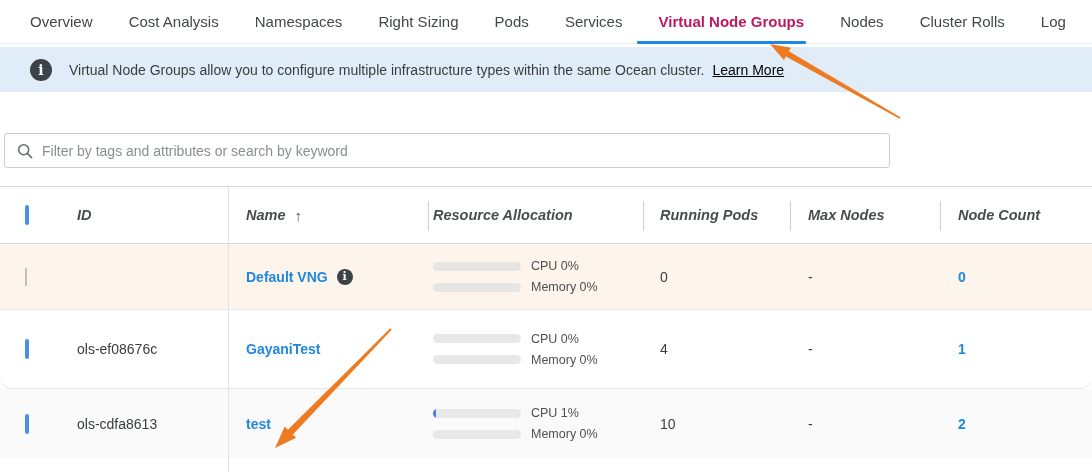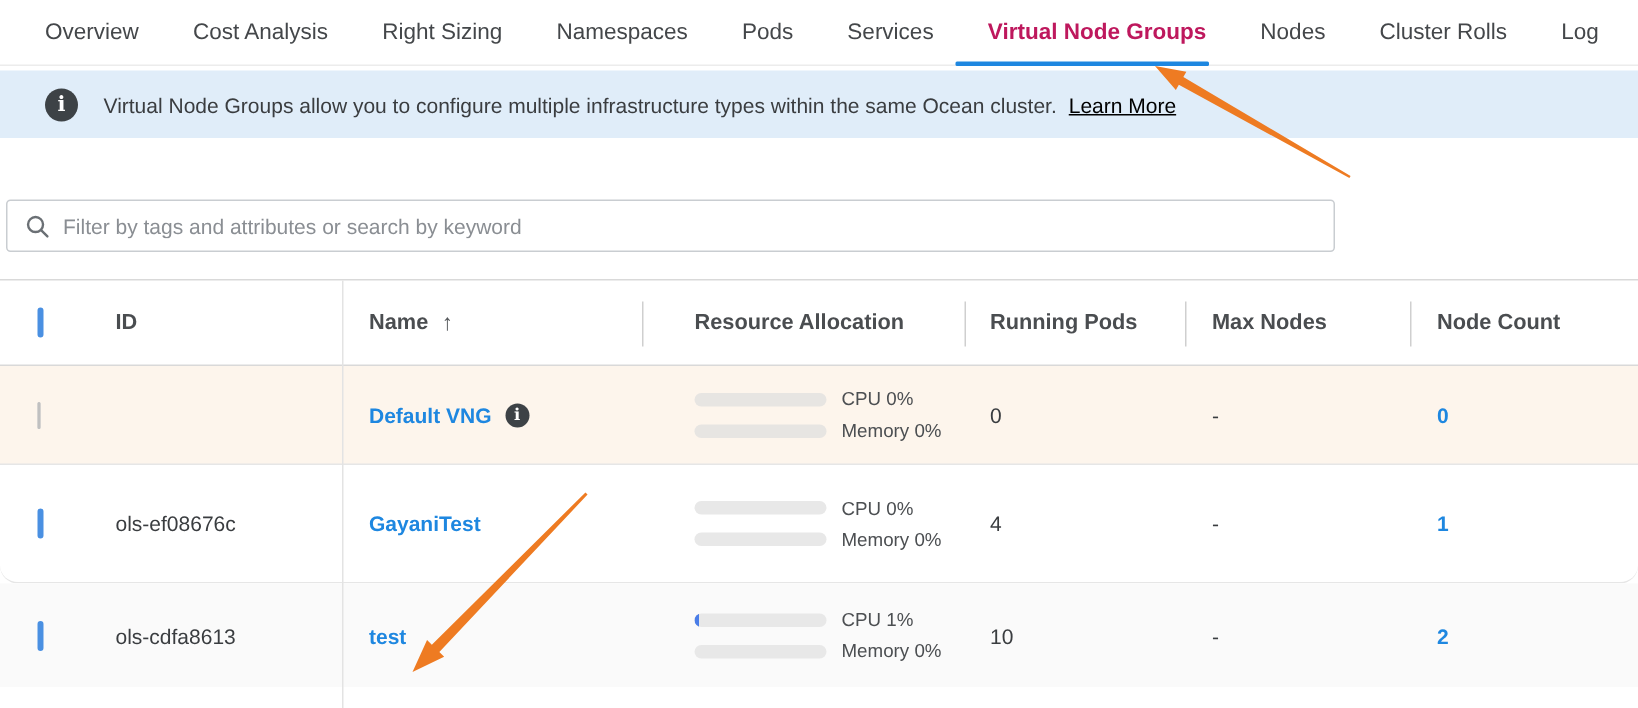--- a/index.html
+++ b/index.html
@@ -51,30 +51,30 @@
     font-family:"Liberation Sans","DejaVu Sans",sans-serif; color:#3a3d40; background:transparent;
   }
   .search input::placeholder { color:#8a8e93; }
 
   
   .table { position:absolute; top:186px; left:0; right:0; bottom:0; border-top:1px solid #d9d9d9; }
   .t-header, .t-row {
     display:grid; grid-template-columns:60px 168px 200px 215px 147px 150px 152px;
     align-items:center;
   }
-  .t-header { height:57px; border-bottom:1px solid #d9d9d9; font-weight:700; font-size:14.5px; color:#4a4d50; }
+  .t-header { height:57px; border-bottom:1px solid #d9d9d9; font-weight:700; font-size:14.5px; color:#4a4d50;font-style:italic; }
   .t-row { border-bottom:1px solid #e6e6e6; font-size:14px; }
   .row-1 { height:66px; background:#fdf5ec; }
   .row-2 { height:79px; background:#ffffff;border-radius:12px; }
   .row-3 { height:69px; background:#fafafa; border-bottom:0; }
 
   .c-check { padding-left:25px; }
   .c-id    { padding-left:17px; }
   .c-name  { padding-left:18px; display:flex; }
-  .c-res   { padding-left:35px; }
+  .c-res   { padding-left:5px; }
   .c-pods  { padding-left:17px; }
   .c-max   { padding-left:18px; }
   .c-count { padding-left:18px; }
 
   .checkbox {
     width:17px; height:17px; border:2px solid #4a90e2; border-radius:3px;
     background:#fff; cursor:pointer;
   }
   .checkbox.disabled {
     width:19px; height:19px; border:1px solid #c0c0c0; background:#d9d9d9; cursor:default;
@@ -104,22 +104,22 @@
   .annotations { position:absolute; inset:0; pointer-events:none; }
 </style>
 </head>
 <body>
 
 <div class="stage">
 
   <div class="tabbar">
     <div class="tab">Overview</div>
     <div class="tab">Cost Analysis</div>
+    <div class="tab">Namespaces</div>
     <div class="tab">Right Sizing</div>
-    <div class="tab">Namespaces</div>
     <div class="tab">Pods</div>
     <div class="tab">Services</div>
     <div class="tab active">Virtual Node Groups</div>
     <div class="tab">Nodes</div>
     <div class="tab">Cluster Rolls</div>
     <div class="tab">Log</div>
   </div>
 
   <div class="banner">
     <span class="info-circle">i</span>

